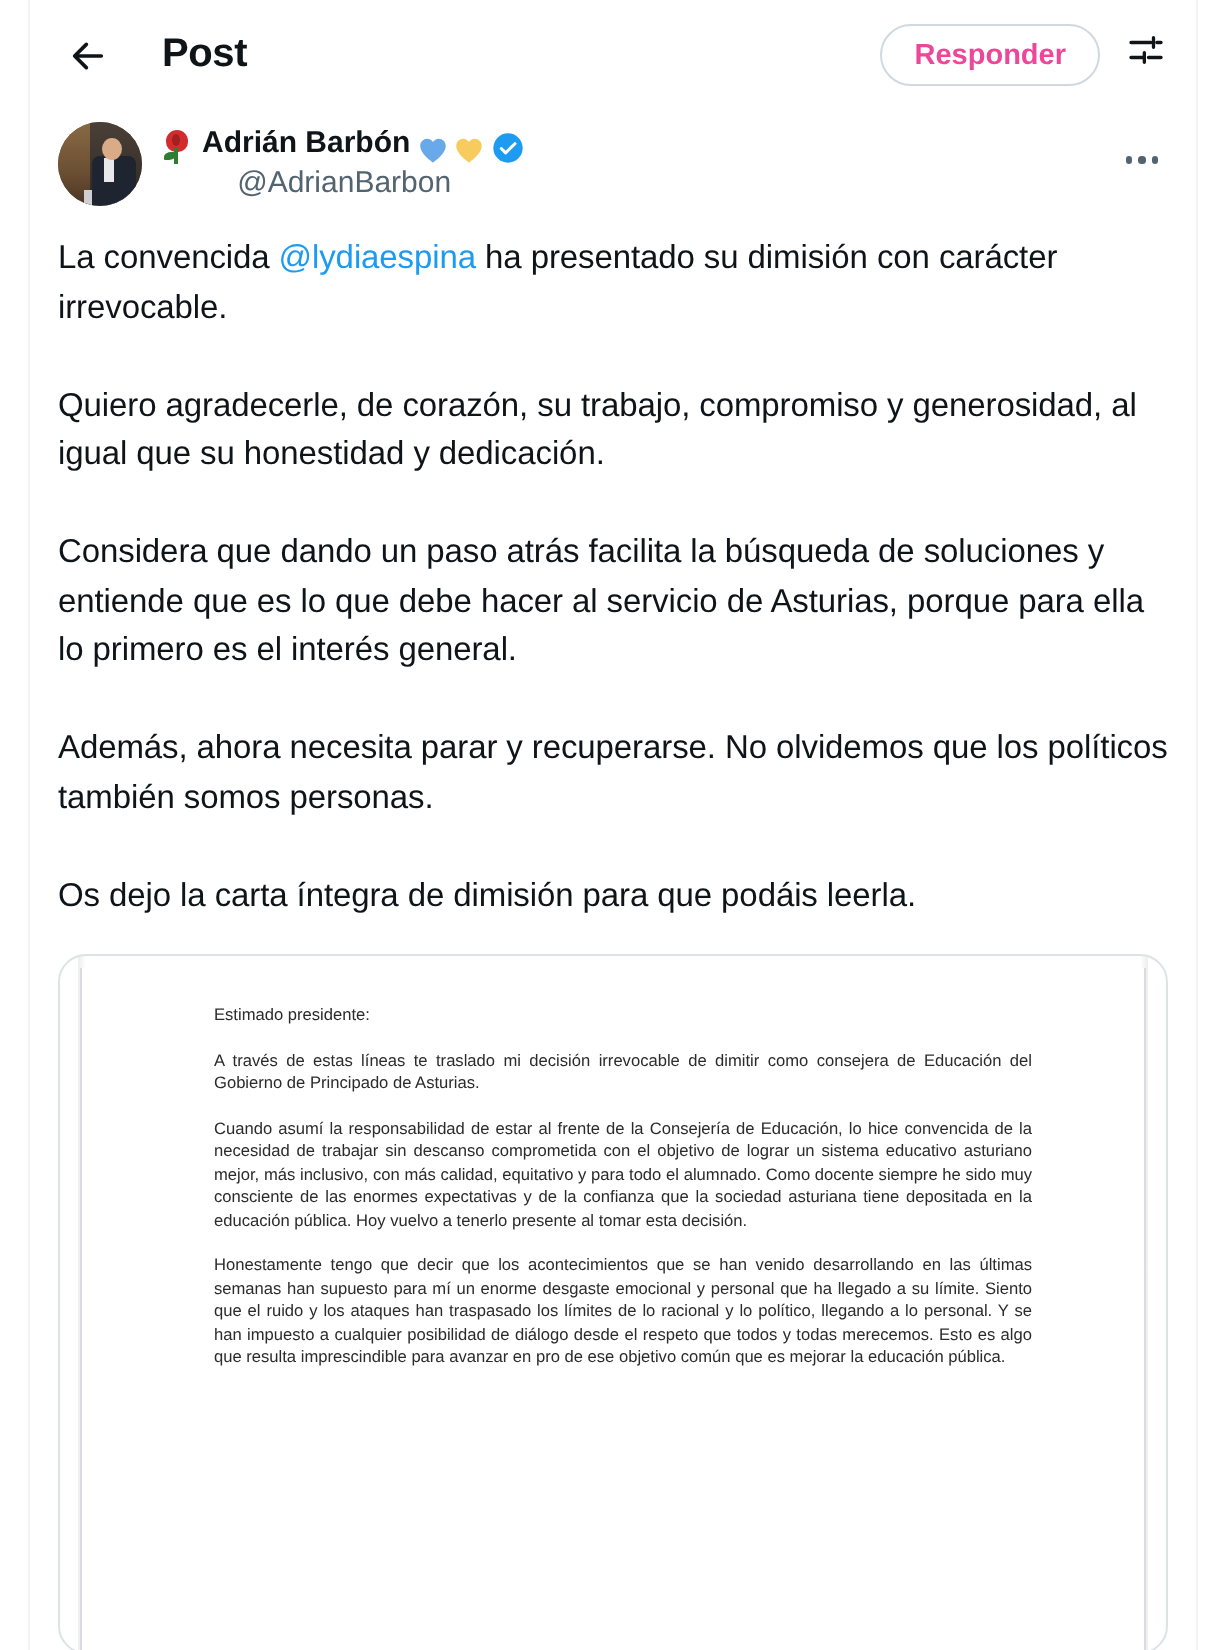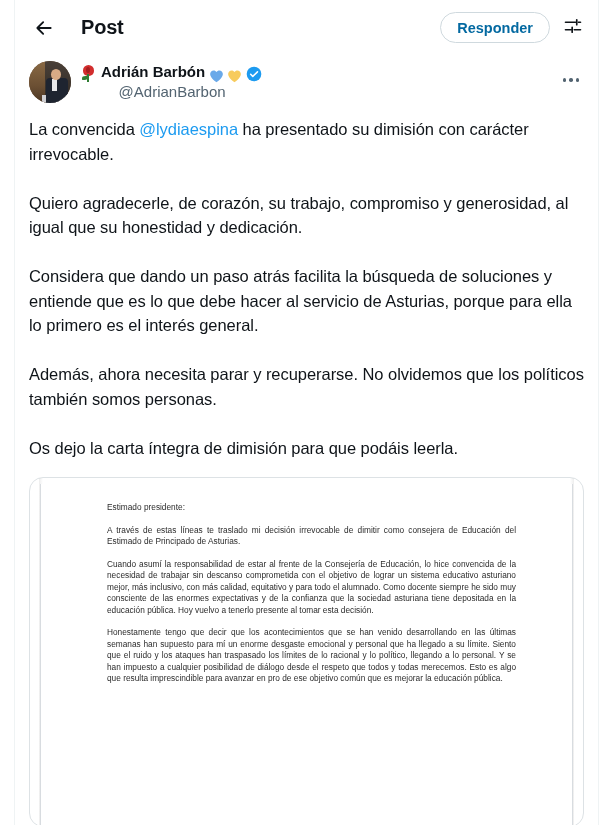--- a/index.html
+++ b/index.html
@@ -67,21 +67,21 @@
   }
 
   .header-spacer { flex: 1 1 auto; }
 
   .reply-btn {
     height: 31px;
     padding: 0 16px;
     border: 1px solid #cfd9de;
     border-radius: 16px;
     background: #ffffff;
-    color: #0369a1;
+    color: #ec4899;
     font-family: "Liberation Sans", sans-serif;
     font-size: 14.5px;
     font-weight: bold;
     display: flex;
     align-items: center;
     justify-content: center;
     cursor: pointer;
     white-space: nowrap;
   }
 
@@ -387,21 +387,21 @@
       <p>Os dejo la carta íntegra de dimisión para que podáis leerla.</p>
     </div>
 
     <div class="media-card">
       <div class="scroll-shadow-l"></div>
       <div class="scroll-shadow-r"></div>
 
       <div class="letter-page">
         <div class="letter-text">
           <p class="greeting">Estimado presidente:</p>
-          <p>A través de estas líneas te traslado mi decisión irrevocable de dimitir como consejera de Educación del Estimado de Principado de Asturias.</p>
+          <p>A través de estas líneas te traslado mi decisión irrevocable de dimitir como consejera de Educación del Gobierno de Principado de Asturias.</p>
           <p>Cuando asumí la responsabilidad de estar al frente de la Consejería de Educación, lo hice convencida de la necesidad de trabajar sin descanso comprometida con el objetivo de lograr un sistema educativo asturiano mejor, más inclusivo, con más calidad, equitativo y para todo el alumnado.  Como docente siempre he sido muy consciente de las enormes expectativas y de la confianza que la sociedad asturiana tiene depositada en la educación pública. Hoy vuelvo a tenerlo presente al tomar esta decisión.</p>
           <p>Honestamente tengo que decir que los acontecimientos que se han venido desarrollando en las últimas semanas han supuesto para mí un enorme desgaste emocional y personal que ha llegado a su límite. Siento que el ruido y los ataques han traspasado los límites de lo racional y lo político, llegando a lo personal. Y se han impuesto a cualquier posibilidad de diálogo desde el respeto que todos y todas merecemos. Esto es algo que resulta imprescindible para avanzar en pro de ese objetivo común que es mejorar la educación pública.</p>
         </div>
       </div>
     </div>
 
   </div>
 </div>
 
 </body></html>

